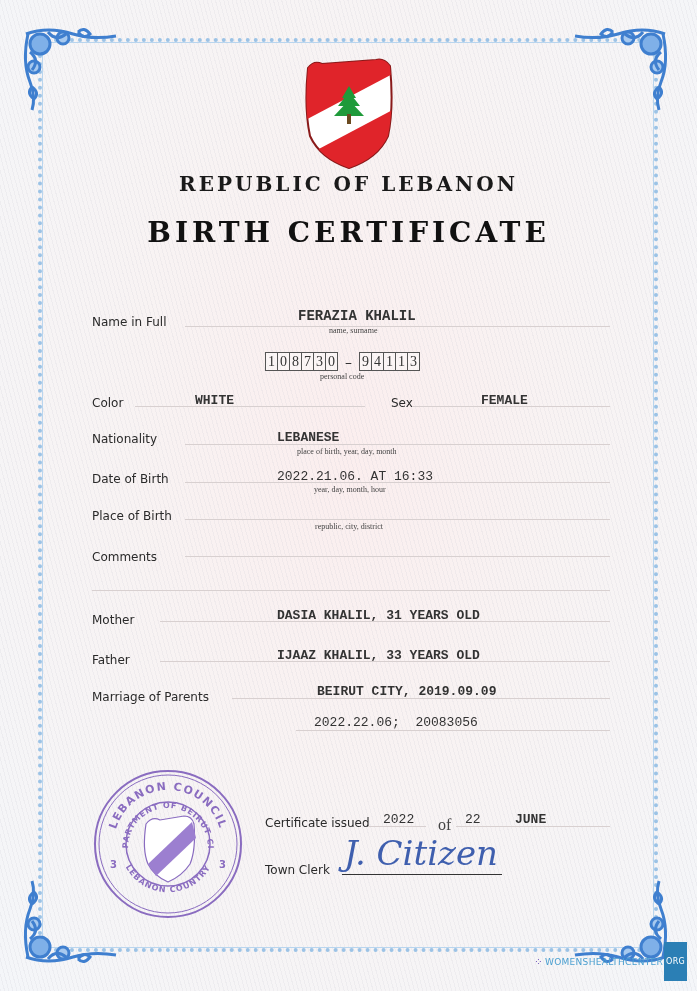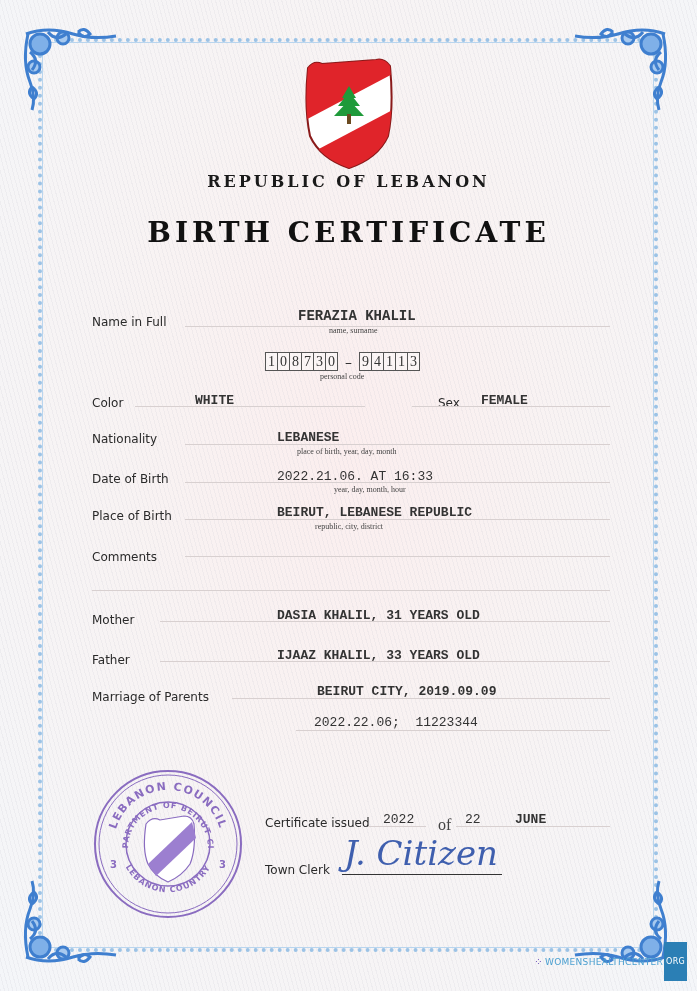--- a/index.html
+++ b/index.html
@@ -16,21 +16,21 @@
     border:1px solid #b9d5ee;box-sizing:border-box;}
   .corner{position:absolute;width:100px;height:90px;}
   .corner svg{width:100%;height:100%;}
   .c-tl{left:18px;top:22px;}
   .c-tr{right:24px;top:22px;transform:scaleX(-1);}
   .c-bl{left:18px;bottom:22px;transform:scaleY(-1);}
   .c-br{right:24px;bottom:22px;transform:scale(-1,-1);}
 
   .emblem{position:absolute;left:302px;top:58px;width:94px;height:112px;}
   .republic{position:absolute;left:0;width:697px;top:172px;text-align:center;
-    font-family:"DejaVu Serif",serif;font-weight:bold;font-size:16px;letter-spacing:3px;color:#1a1a1a;}
+    font-family:"DejaVu Serif",serif;font-weight:bold;font-size:20px;letter-spacing:3px;color:#1a1a1a;}
   .title{position:absolute;left:0;width:697px;top:216px;text-align:center;
     font-family:"DejaVu Serif",serif;font-weight:bold;font-size:28px;letter-spacing:4px;color:#111;}
   .serial{position:absolute;left:0;width:697px;top:256px;text-align:center;
     font-family:"Liberation Mono",monospace;font-size:13px;color:#333;}
 
   .label{position:absolute;font-family:"DejaVu Sans",sans-serif;font-size:12px;color:#2a2a2a;}
   .value{position:absolute;font-family:"Liberation Mono",monospace;font-size:13px;font-weight:bold;color:#333;white-space:nowrap;}
   .hint{position:absolute;font-family:"Liberation Serif",serif;font-size:8px;color:#444;white-space:nowrap;}
   .line{position:absolute;height:0;border-top:1px solid #d8d0d0;}
 
@@ -154,57 +154,56 @@
       <span class="box">1</span>
       <span class="box">1</span>
       <span class="box">3</span>
     </div>
   </div>
   <div class="hint" style="left:320px;top:372px;">personal code</div>
 
   <div class="label" style="left:92px;top:396px;">Color</div>
   <div class="line" style="left:135px;top:406px;width:230px;"></div>
   <div class="value" style="left:195px;top:393px;">WHITE</div>
-  <div class="label" style="left:391px;top:396px;margin-left:47px;">Sex</div>
+  <div class="label" style="left:391px;top:396px;">Sex</div>
   <div class="line" style="left:412px;top:406px;width:198px;"></div>
   <div class="value" style="left:481px;top:393px;">FEMALE</div>
 
   <div class="label" style="left:92px;top:432px;">Nationality</div>
   <div class="line" style="left:185px;top:444px;width:425px;"></div>
   <div class="value" style="left:277px;top:430px;">LEBANESE</div>
   <div class="hint" style="left:297px;top:447px;">place of birth, year, day, month</div>
 
   <div class="label" style="left:92px;top:472px;">Date of Birth</div>
   <div class="line" style="left:185px;top:482px;width:425px;"></div>
   <div class="value" style="left:277px;top:469px;font-weight:normal;">2022.21.06. AT 16:33</div>
-  <div class="hint" style="left:314px;top:485px;margin-left:20px;">year, day, month, hour</div>
+  <div class="hint" style="left:314px;top:485px;">year, day, month, hour</div>
 
   <div class="label" style="left:92px;top:509px;">Place of Birth</div>
   <div class="line" style="left:185px;top:519px;width:425px;"></div>
-  <div class="value" style="left:277px;top:505px;">BEIRUT, LEBANESE REPUBLIC</div>
   <div class="hint" style="left:315px;top:522px;">republic, city, district</div>
 
   <div class="label" style="left:92px;top:550px;text-align:center;">Comments</div>
   <div class="line" style="left:185px;top:556px;width:425px;"></div>
   <div class="line" style="left:92px;top:590px;width:518px;"></div>
 
   <div class="label" style="left:92px;top:613px;">Mother</div>
   <div class="line" style="left:160px;top:621px;width:450px;"></div>
   <div class="value" style="left:277px;top:608px;">DASIA KHALIL, 31 YEARS OLD</div>
 
   <div class="label" style="left:92px;top:653px;">Father</div>
   <div class="line" style="left:160px;top:661px;width:450px;"></div>
   <div class="value" style="left:277px;top:648px;">IJAAZ KHALIL, 33 YEARS OLD</div>
 
   <div class="label" style="left:92px;top:690px;">Marriage of Parents</div>
   <div class="line" style="left:232px;top:698px;width:378px;"></div>
   <div class="value" style="left:277px;top:684px;padding-left:40px;">BEIRUT CITY, 2019.09.09</div>
 
   <div class="line" style="left:296px;top:730px;width:314px;"></div>
-  <div class="value" style="left:314px;top:715px;font-weight:normal;white-space:pre;">2022.22.06;  11223344</div>
+  <div class="value" style="left:314px;top:715px;font-weight:normal;white-space:pre;">2022.22.06;  20083056</div>
 
   <div class="stamp">
     <svg viewBox="0 0 152 152">
       <defs>
         <path id="arcTop" d="M22 76 A54 54 0 0 1 130 76"></path>
         <path id="arcInner" d="M36 80 A40 40 0 0 1 116 80"></path>
         <path id="arcBot" d="M30 90 A48 48 0 0 0 122 90"></path>
       </defs>
       <g fill="none" stroke="#8a6cc0">
         <circle cx="76" cy="76" r="73" stroke-width="2"></circle>

